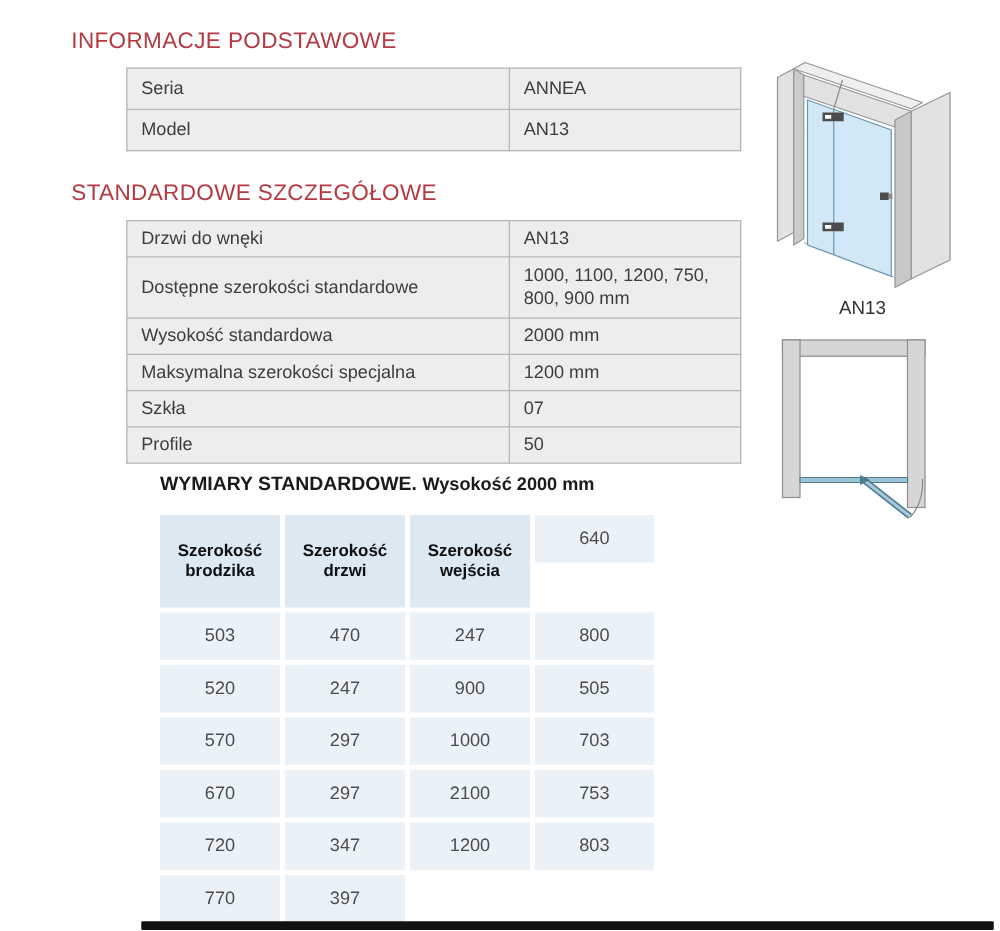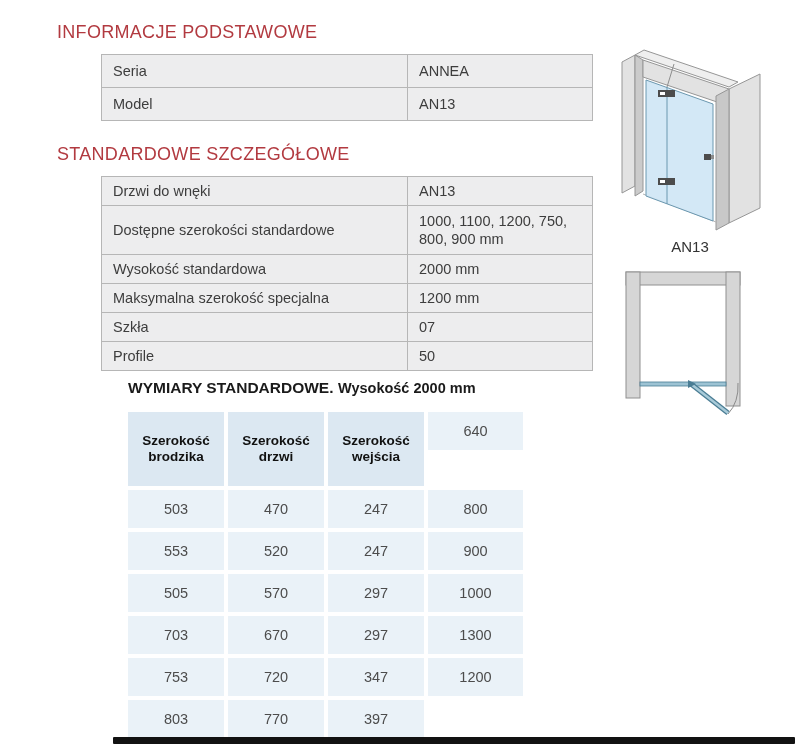--- a/index.html
+++ b/index.html
@@ -69,21 +69,21 @@
     </tr>
     <tr class="r-lg">
       <td class="lab">Dostępne szerokości standardowe</td>
       <td class="val">1000, 1100, 1200, 750, 800, 900 mm</td>
     </tr>
     <tr class="r-sm">
       <td class="lab">Wysokość standardowa</td>
       <td class="val">2000 mm</td>
     </tr>
     <tr class="r-sm">
-      <td class="lab">Maksymalna szerokość specjalna</td>
+      <td class="lab">Maksymalna szerokości specjalna</td>
       <td class="val">1200 mm</td>
     </tr>
     <tr class="r-sm">
       <td class="lab">Szkła</td>
       <td class="val">07</td>
     </tr>
     <tr class="r-sm">
       <td class="lab">Profile</td>
       <td class="val">50</td>
     </tr>
@@ -99,35 +99,34 @@
     <div class="dh">Szerokość brodzika</div>
     <div class="dh">Szerokość drzwi</div>
     <div class="dh">Szerokość wejścia</div>
 
     <div class="dc">640</div>
     <div class="dc">503</div>
     <div class="dc">470</div>
     <div class="dc">247</div>
 
     <div class="dc">800</div>
-    <div class="dc">553</div>
     <div class="dc">520</div>
     <div class="dc">247</div>
 
     <div class="dc">900</div>
     <div class="dc">505</div>
     <div class="dc">570</div>
     <div class="dc">297</div>
 
     <div class="dc">1000</div>
     <div class="dc">703</div>
     <div class="dc">670</div>
     <div class="dc">297</div>
 
-    <div class="dc">1300</div>
+    <div class="dc">2100</div>
     <div class="dc">753</div>
     <div class="dc">720</div>
     <div class="dc">347</div>
 
     <div class="dc">1200</div>
     <div class="dc">803</div>
     <div class="dc">770</div>
     <div class="dc">397</div>
   </div>
 

